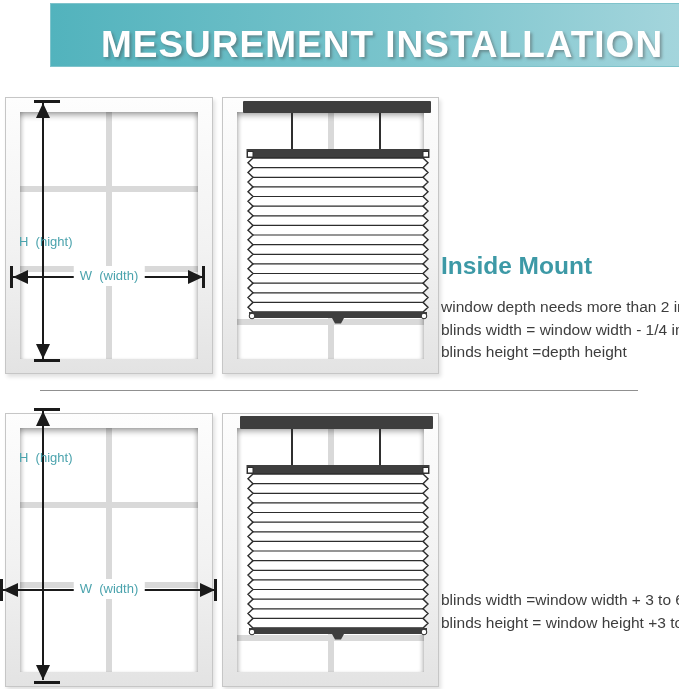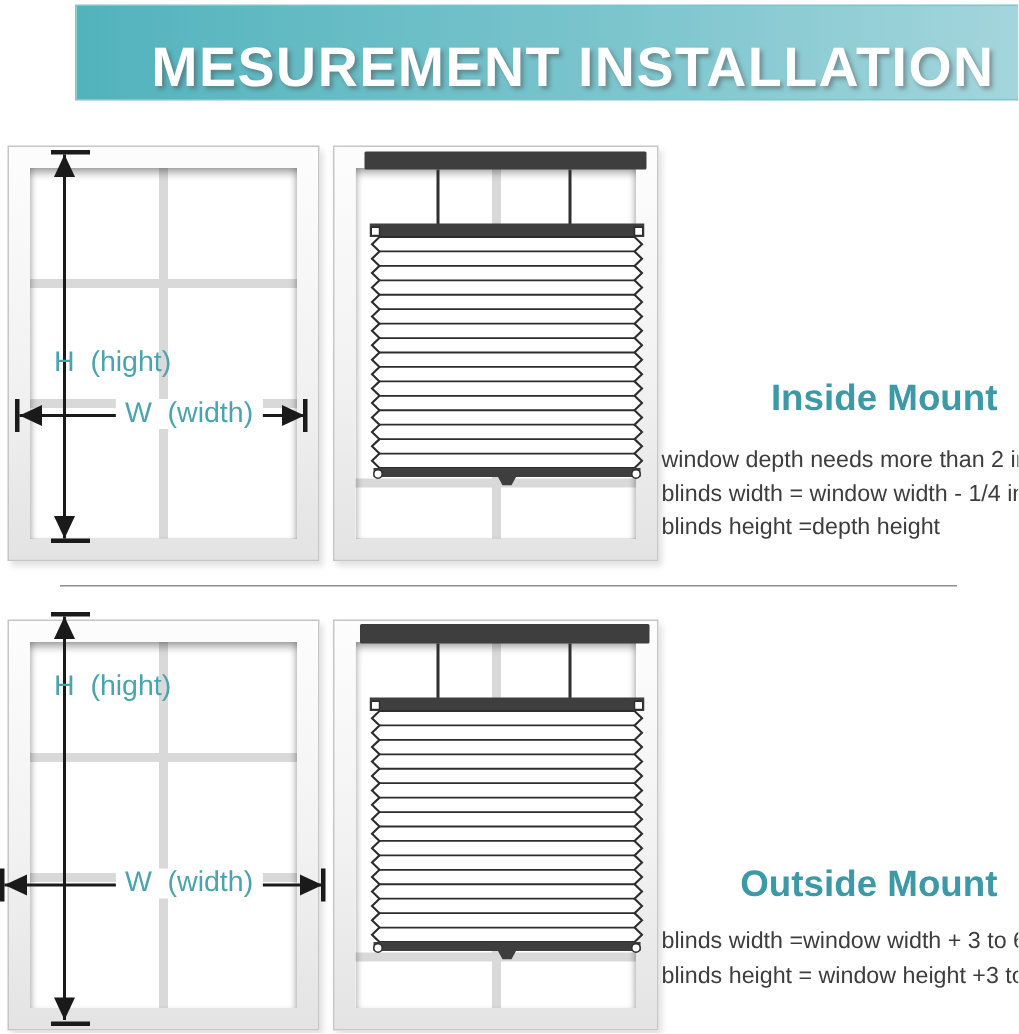--- a/index.html
+++ b/index.html
@@ -44,31 +44,31 @@
   .varrow::before{top:0;border-bottom:15px solid #1a1a1a;}
   .varrow::after{bottom:0;border-top:15px solid #1a1a1a;}
   .vcap{position:absolute;width:26px;height:3px;background:#1a1a1a;}
   .harrow{position:absolute;height:2px;background:#1a1a1a;}
   .harrow::before,.harrow::after{content:'';position:absolute;top:-6px;width:0;height:0;
     border-top:7px solid transparent;border-bottom:7px solid transparent;}
   .harrow::before{left:0;border-right:15px solid #1a1a1a;}
   .harrow::after{right:0;border-left:15px solid #1a1a1a;}
   .hcap{position:absolute;width:3px;height:22px;background:#1a1a1a;}
   .mlabel{
-    position:absolute;color:#4ba3ad;font-size:19px;white-space:pre;line-height:20px;margin-left:17px;
+    position:absolute;color:#4ba3ad;font-size:13px;white-space:pre;line-height:20px;
   }
   .wlabel{left:50%;transform:translateX(-50%);background:#fff;padding:0 6px;}
   
   .headrail{position:absolute;background:#3e3e3e;border-radius:1px;}
   .cord{position:absolute;width:2px;background:#2f2f2f;}
   .shade{position:absolute;}
   
   .info{position:absolute;left:441px;width:238px;}
   .info h2{
-    margin:0 14px 0 0;text-align:right;color:#3d99a6;font-size:24.5px;font-weight:700;
+    margin:0 14px 0 0;text-align:left;color:#3d99a6;font-size:24.5px;font-weight:700;
   }
   .info .lines{color:#3d3d3d;font-size:15.5px;line-height:22.5px;}
   .info p{margin:0;white-space:nowrap;}
   .divider{position:absolute;left:40px;top:390px;width:598px;height:1px;background:#909090;}
 </style>
 </head>
 <body>
 
 <svg width="0" height="0" style="position:absolute" aria-hidden="true">
   <defs>
@@ -165,20 +165,19 @@
     </div>
     <div class="headrail" style="left:17px;top:2px;width:193px;height:13px;"></div>
     <div class="cord" style="left:68px;top:15px;height:37px;"></div>
     <div class="cord" style="left:156px;top:15px;height:37px;"></div>
     <svg class="shade" style="left:22px;top:50px;" width="186" height="178">
       <use href="#shade-symbol" width="186" height="178"></use>
     </svg>
   </div>
 
   <div class="info" style="top:576px;">
-    <h2>Outside Mount</h2>
     <div class="lines" style="margin-top:13px;">
       <p>blinds width =window width + 3 to 6 inches</p>
       <p>blinds height = window height +3 to 6 inches</p>
     </div>
   </div>
 
 </div>
 
 </body></html>

